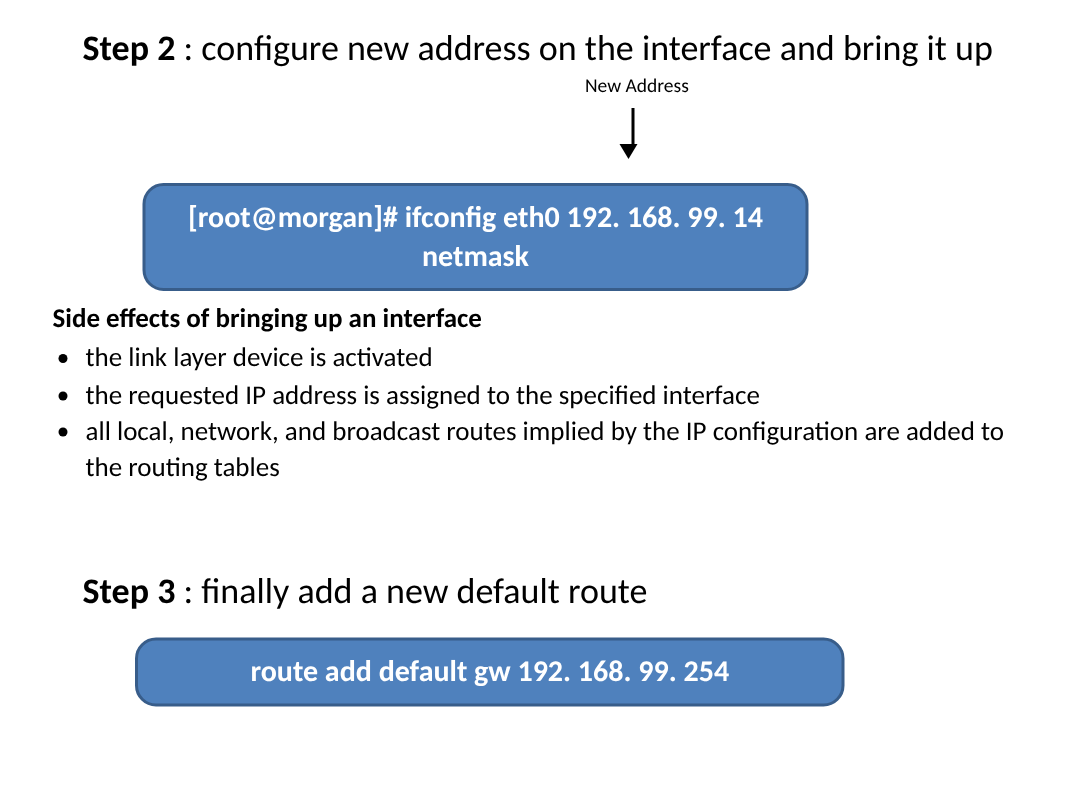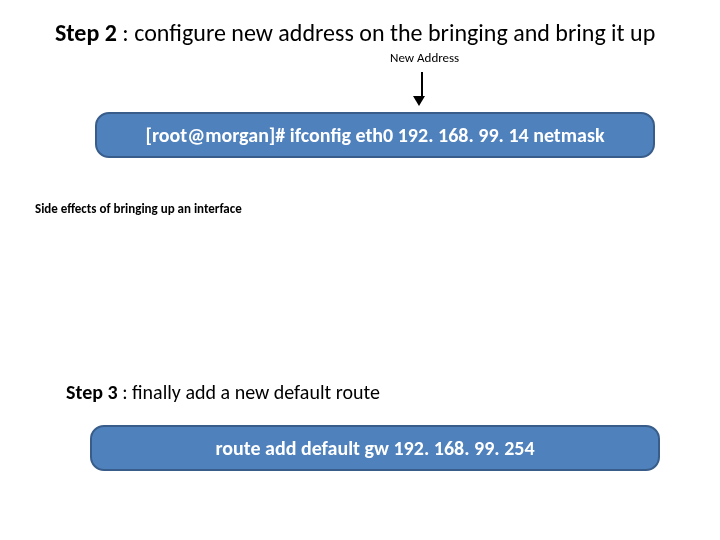--- a/index.html
+++ b/index.html
@@ -52,70 +52,75 @@
     border-radius: 14px;
     color: #fff;
     font-weight: 700;
     text-align: center;
     padding: 8px 16px;
     font-size: 20px;
     line-height: 1.3;
   }
   .cmd1 {
     left: 95px;
-    top: 112px;
-    width: 560px;
+    top: 122px;
+    width: 444px;
   }
   .side-effects {
     position: absolute;
     left: 35px;
     top: 200px;
     width: 650px;
-    font-size: 13px;
+    font-size: 18px;
     line-height: 1.35;
   }
   .side-effects .heading { font-weight: 700; }
   .side-effects ul {
     list-style: disc;
     padding-left: 22px;
     margin-top: 2px;
   }
   .step3-title {
     position: absolute;
-    left: 66px;
+    left: 55px;
     top: 380px;
-    font-size: 20px;
+    font-size: 24px;
   }
   .step3-title .bold { font-weight: 700; }
   .cmd2 {
     left: 90px;
     top: 425px;
-    width: 570px;
+    width: 473px;
   }
 </style>
 </head>
 <body>
 
 <div class="step2-title">
-  <span class="bold">Step 2</span><span> : configure new address on the bringing and bring it up</span>
+  <span class="bold">Step 2</span><span> : configure new address on the interface and bring it up</span>
 </div>
 
 <div class="new-addr-label">New Address</div>
 
 <div class="arrow">
   <div class="arrow-line"></div>
   <div class="arrow-head"></div>
 </div>
 
 <div class="cmd-box cmd1">
   <div>[root@morgan]# ifconfig eth0 192. 168. 99. 14 netmask</div>
 </div>
 
 <div class="side-effects">
   <div class="heading">Side effects of bringing up an interface</div>
+  <ul>
+    <li>the link layer device is activated</li>
+    <li>the requested IP address is assigned to the specified interface</li>
+    <li>all local, network, and broadcast routes implied by the IP configuration are added to the routing tables</li>
+  </ul>
 </div>
 
 <div class="step3-title">
   <span class="bold">Step 3</span><span> : finally add a new default route</span>
 </div>
 
 <div class="cmd-box cmd2">
   <span>route add default gw 192. 168. 99. 254</span>
 </div>
 

